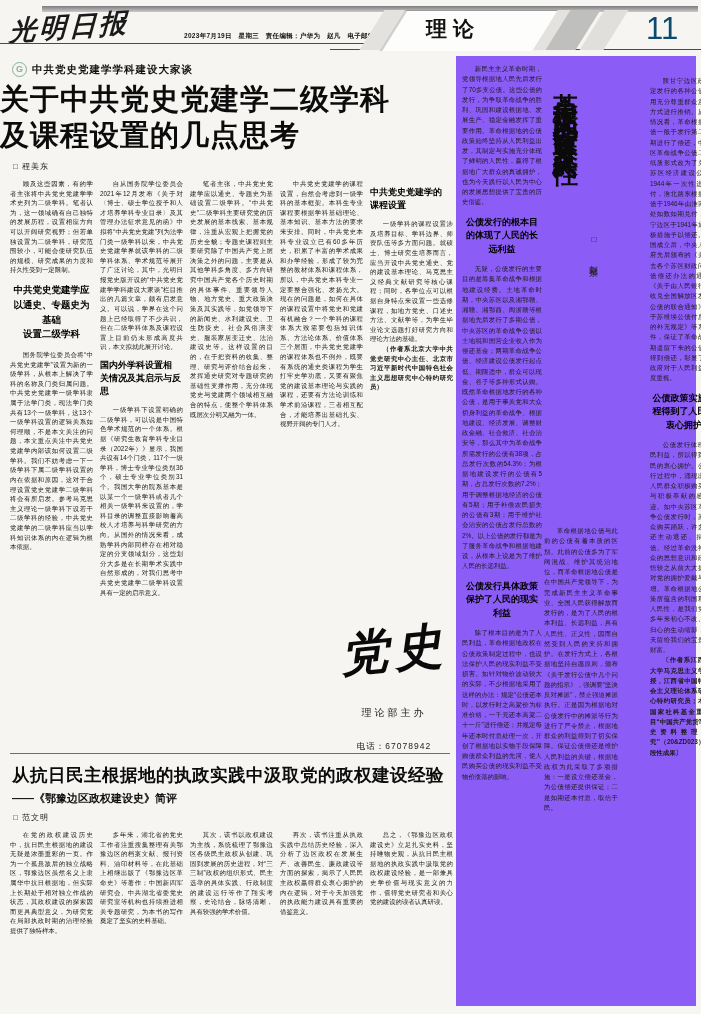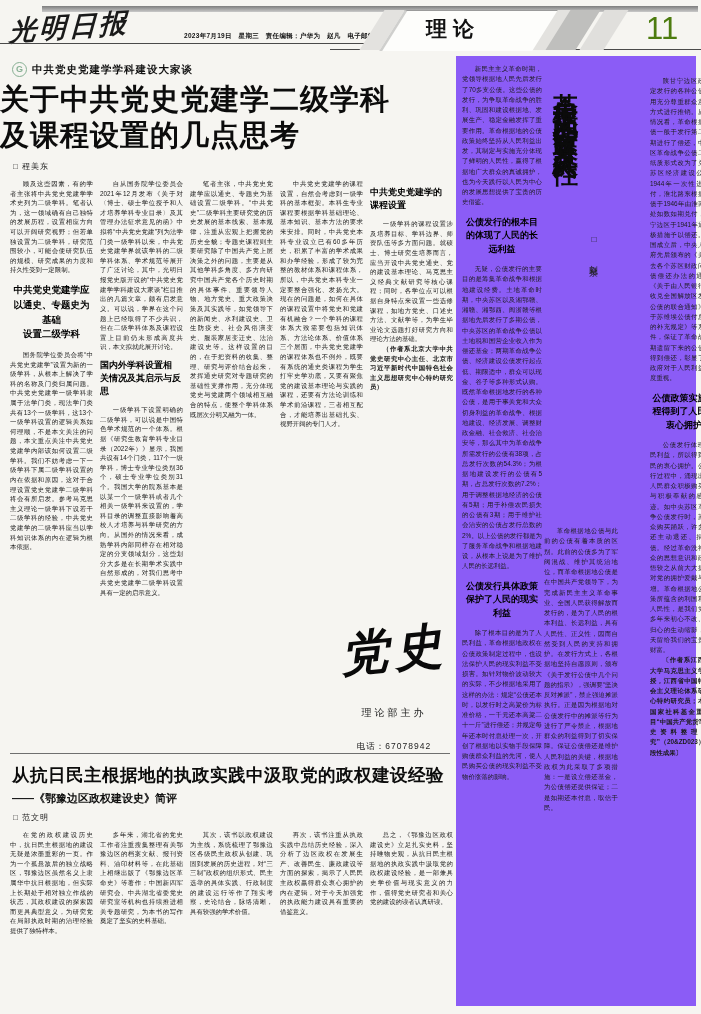--- a/index.html
+++ b/index.html
@@ -21,21 +21,21 @@
   .tab-slant-back{position:absolute;left:42px;top:2px;width:200px;height:40px;background:#e3e2df;
                   transform:skewX(-32deg);}
   .tab-white{position:absolute;left:62px;top:2px;width:150px;height:40px;background:#fdfdfb;
              border-left:3px solid #cfcfcd;border-top:1px solid #9a9a9a;transform:skewX(-32deg);}
   .tab-stripe1{position:absolute;left:228px;top:2px;width:30px;height:40px;background:#bfbfbd;
                transform:skewX(-32deg);}
   .tab-stripe2{position:absolute;left:262px;top:2px;width:24px;height:40px;background:#e0dfdc;
                transform:skewX(-32deg);}
   .tab-label{position:absolute;left:96px;top:7px;font-size:21px;font-weight:bold;
              font-family:"Liberation Serif",serif;letter-spacing:6px;color:#111;}
-  .tab-pagenum{position:absolute;left:316px;top:3px;font-size:31px;color:#4d7c0f;}
+  .tab-pagenum{position:absolute;left:316px;top:3px;font-size:31px;color:#0c4a6e;}
 
   
   .kicker-row{left:12px;top:62px;display:flex;align-items:center;gap:5px;}
   .g-icon{display:inline-block;width:13px;height:13px;border:1.6px solid #87b094;border-radius:50%;
           color:#87b094;font-size:9px;font-weight:bold;text-align:center;line-height:13px;}
   .kicker-text{font-size:10.5px;font-weight:bold;letter-spacing:1px;color:#111;}
   .main-headline{left:0;top:82px;width:444px;font-size:29px;font-weight:900;line-height:1.24;
                  font-family:"Liberation Serif",serif;letter-spacing:1px;color:#0c0c0c;}
   .main-byline{left:13px;top:161px;font-size:8px;letter-spacing:1px;color:#222;}
   .main-cols{left:10px;top:179px;width:446px;height:573px;display:flex;gap:7px;overflow:hidden;}

